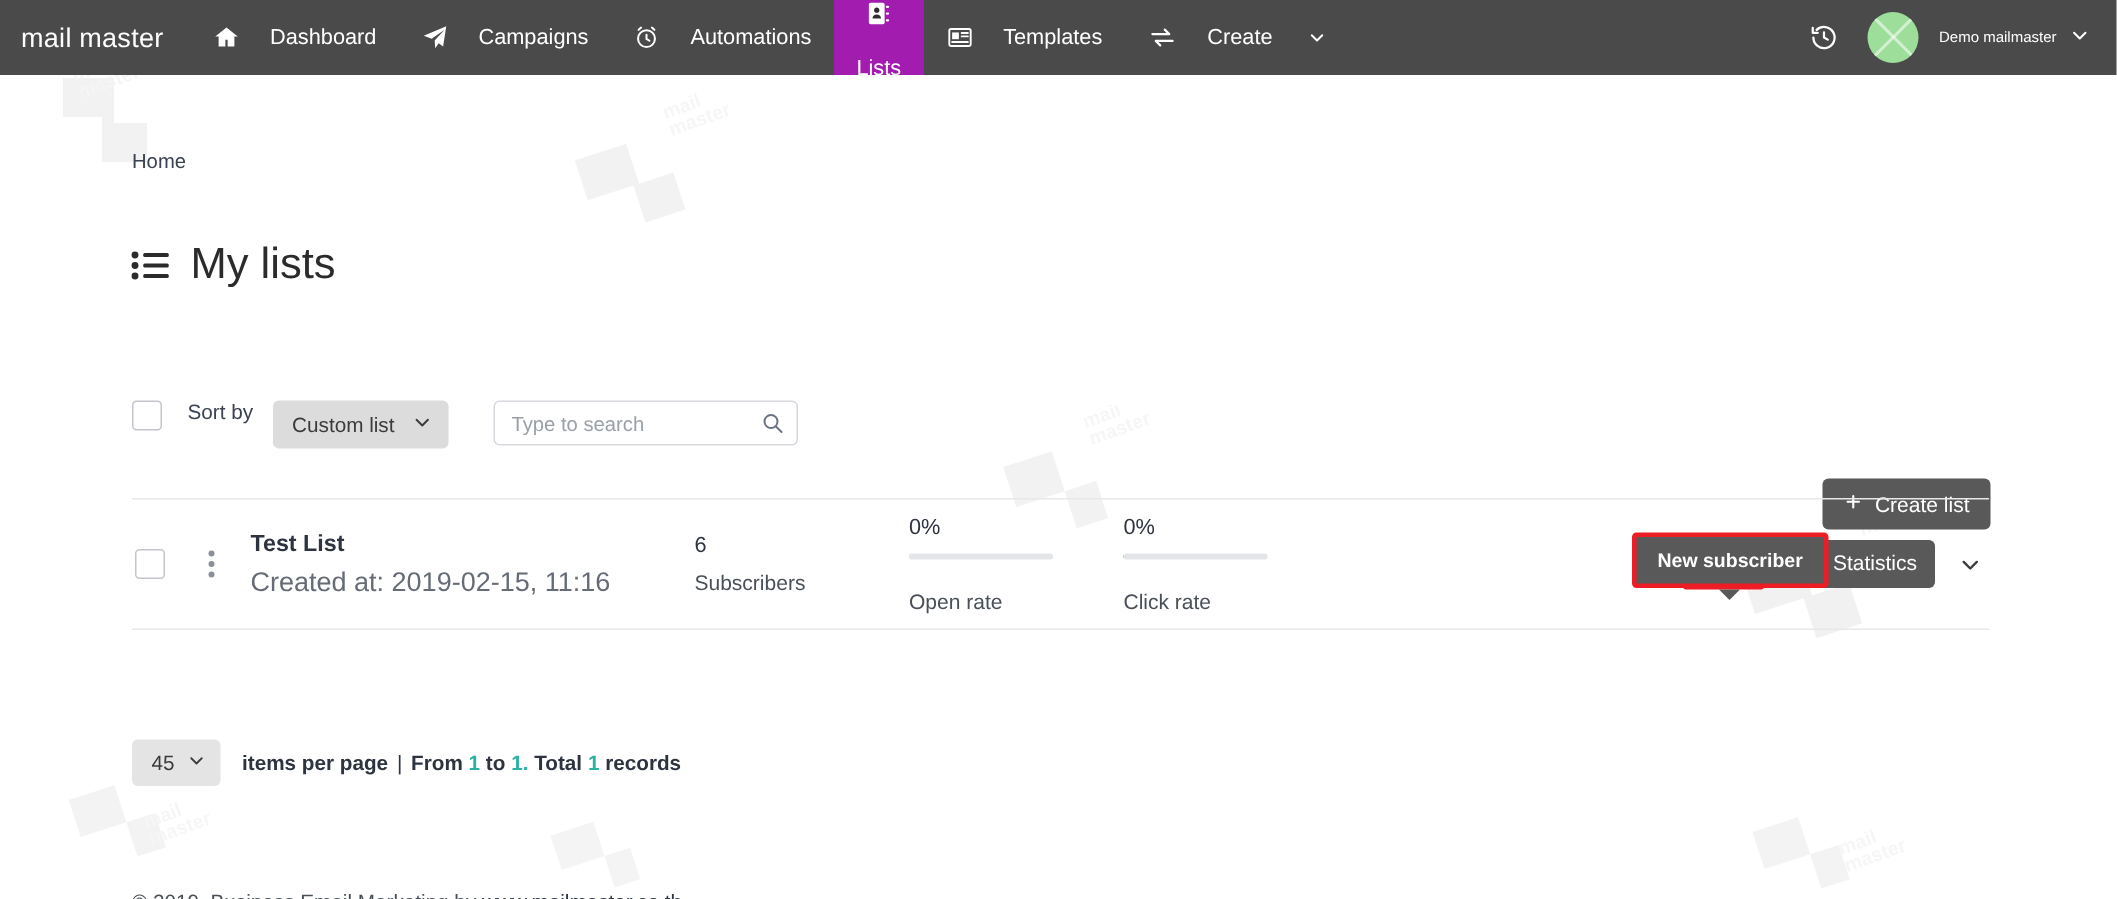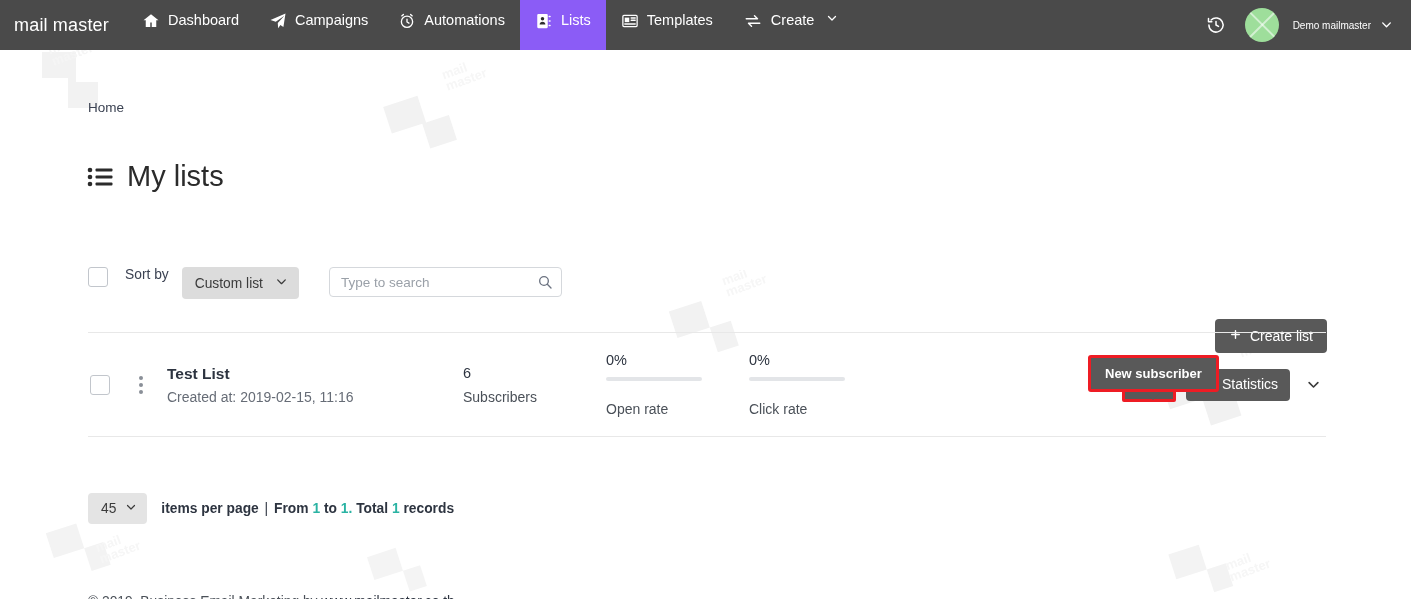--- a/index.html
+++ b/index.html
@@ -38,29 +38,29 @@
     color: #ffffff;
     font-size: 18px;
     letter-spacing: .2px;
     font-weight: 400;
   }
   .brand .b1 { color:#fff; }
   .brand .b2 { color:#fff; margin-left:5px; }
 
   .navitems { display: flex; align-items: stretch; }
   .navitem {
-    display: flex; align-items: flex-start; gap: 8px;
-    padding: 12px 15px;
+    display: flex; align-items: center; gap: 20px;
+    padding: 0 15px;
     color: #ffffff;
     font-size: 14.5px;
     white-space: nowrap;
     cursor: pointer;
     text-decoration: none;
   }
-  .navitem.active { background: #8b5cf6; }
+  .navitem.active { background: #a21caf; flex-direction: column; }
   .navitem .glyph { display:flex; align-items:center; }
   .navitem svg { display:block; }
 
   .nav-right {
     margin-left: auto;
     display: flex; align-items: center;
     padding-right: 18px; gap: 14px;
   }
   .icon-btn {
     display:flex; align-items:center; justify-content:center;
@@ -112,21 +112,21 @@
     display:flex; align-items:center; gap:12px;
     background:#dcdcdc; color:#3b3b3b;
     border-radius:4px; font-size:13.8px;
     padding:8px 11px 8px 13px; cursor:pointer;
     border: none;
   }
   .search-wrap {
     position:relative; margin-left:17px;
   }
   .search-input {
-    width:233px; height:30px;
+    width:203px; height:30px;
     border:1px solid #d5d8dc; border-radius:4px;
     background:#fff; font-size:13.5px; color:#3b4252;
     padding:0 32px 0 11px;
     font-family:"Liberation Sans", sans-serif;
     outline:none;
   }
   .search-input::placeholder { color:#9aa0a8; }
   .search-ico {
     position:absolute; right:9px; top:50%; transform:translateY(-50%);
     color:#6b7280; display:flex;
@@ -165,33 +165,33 @@
 
   
   .list-card {
     position:absolute; left:88px; top:282px;
     width:1238px;
   }
   .row {
     position:relative;
     border-top:1px solid #e8e8e8;
     border-bottom:1px solid #e8e8e8;
-    height:105px;
+    height:88px;
     display:flex; align-items:center;
   }
   .row-cb { margin-left:2px; }
   .kebab {
     width:28px; display:flex; flex-direction:column;
     align-items:center; gap:3px; margin-left:17px; cursor:pointer;
   }
   .kebab i { width:4px; height:4px; border-radius:50%; background:#8a8f98; display:block; }
 
   .col-name { margin-left:12px; width:296px; }
   .list-name { font-size:15.5px; font-weight:bold; color:#2d3440; }
-  .list-sub  { font-size:14px; color:#666c76; margin-top:6px; }
+  .list-sub  { font-size:18px; color:#666c76; margin-top:6px; }
 
   .col-stat { width:143px; }
   .stat-top { font-size:14.5px; color:#2d3440; }
   .stat-lbl { font-size:14px; color:#4a5058; margin-top:8px; }
   .pbar { width:96px; height:4px; border-radius:2px; background:#e3e5e8; margin-top:9px; }
   .stat-lbl-after { margin-top:20px; }
 
   .row-actions {
     position:absolute; right:0; top:50%; transform:translateY(-50%);
     display:flex; align-items:center; gap:10px;

